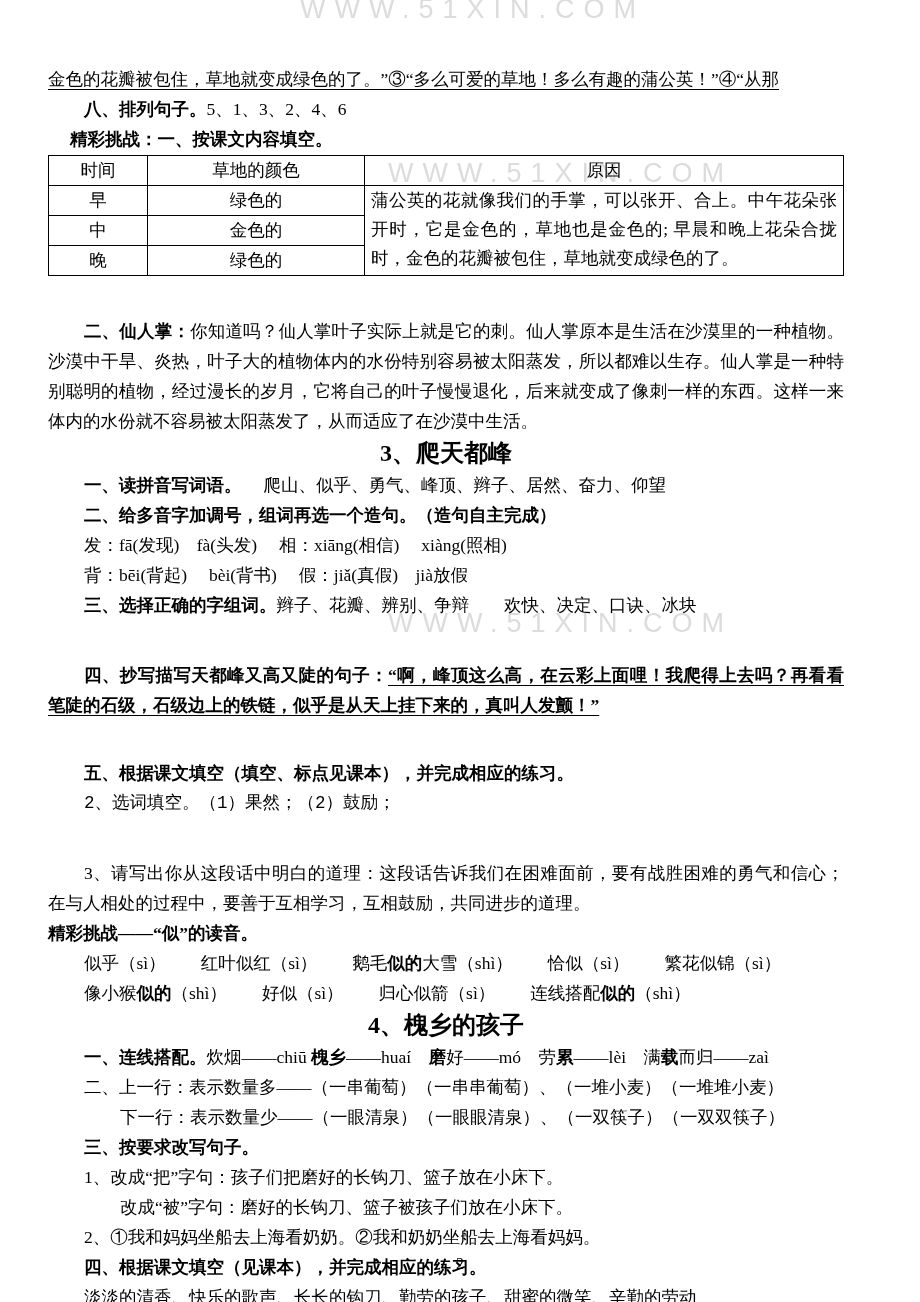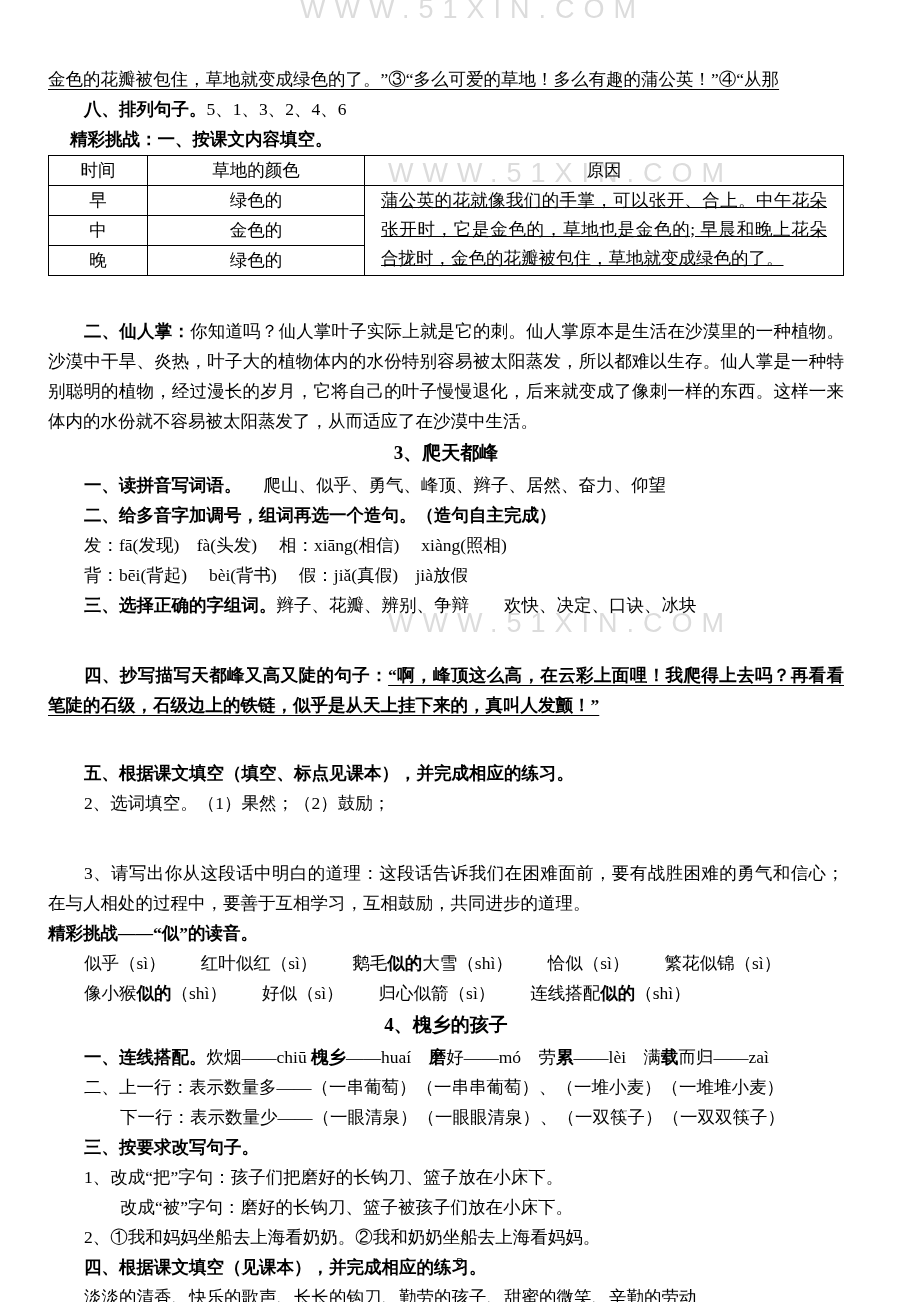--- a/index.html
+++ b/index.html
@@ -29,39 +29,39 @@
     position:absolute;
     left:48px; top:64px;
     width:796px;
     font-size:17.5px;
     line-height:30px;
     z-index:1;
   }
   .line { min-height:30px; }
   .line.center { text-align:center; }
   .line.justify { text-align:justify;margin-top:40px; }
-  .heading { font-size:19px; line-height:34px; font-weight:bold; }
+  .heading { font-size:24px; line-height:34px; font-weight:bold; }
   .b { font-weight:bold; }
   .u { text-decoration:underline; text-underline-offset:4px; }
   table.answers {
     border-collapse:collapse;
     width:100%;
     margin:1px 0 2px 0;
   }
   table.answers th, table.answers td {
     border:1px solid #000;
     padding:0 6px;
     line-height:29px;
     font-size:17.5px;
   }
   table.answers th { font-weight:normal; text-align:center; }
   table.answers th.c0 { width:86px; }
   table.answers th.c1 { width:204px; }
   table.answers td.center { text-align:center; }
-  table.answers td.reason { text-align:justify; padding:0 16px; vertical-align:top;text-decoration:underline; }
+  table.answers td.reason { text-align:justify; padding:0 6px; vertical-align:top; }
   .page-number {
     position:absolute;
     left:0; right:0;
     top:1255px;
     text-align:center;
     font-size:16px;
     z-index:1;
   }
 </style>
 </head>
@@ -100,21 +100,21 @@
       </table>
       <div class="line justify" style="text-indent: 36px;"><span class="b">二、仙人掌：</span><span>你知道吗？仙人掌叶子实际上就是它的刺。仙人掌原本是生活在沙漠里的一种植物。沙漠中干旱、炎热，叶子大的植物体内的水份特别容易被太阳蒸发，所以都难以生存。仙人掌是一种特别聪明的植物，经过漫长的岁月，它将自己的叶子慢慢退化，后来就变成了像刺一样的东西。这样一来体内的水份就不容易被太阳蒸发了，从而适应了在沙漠中生活。</span></div>
       <div class="line heading center"><span class="b">3、爬天都峰</span></div>
       <div class="line" style="text-indent: 36px;"><span class="b">一、读拼音写词语。</span><span>　 爬山、似乎、勇气、峰顶、辫子、居然、奋力、仰望</span></div>
       <div class="line" style="text-indent: 36px;"><span class="b">二、给多音字加调号，组词再选一个造句。（造句自主完成）</span></div>
       <div class="line" style="text-indent: 36px;"><span>发：fā(发现)　fà(头发)　 相：xiāng(相信)　 xiàng(照相)</span></div>
       <div class="line" style="text-indent: 36px;"><span>背：bēi(背起)　 bèi(背书)　 假：jiǎ(真假)　jià放假</span></div>
       <div class="line" style="text-indent: 36px;"><span class="b">三、选择正确的字组词。</span><span>辫子、花瓣、辨别、争辩　　欢快、决定、口诀、冰块</span></div>
       <div class="line justify" style="text-indent: 36px;"><span class="b">四、抄写描写天都峰又高又陡的句子：</span><span class="b u">“啊，峰顶这么高，在云彩上面哩！我爬得上去吗？再看看笔陡的石级，石级边上的铁链，似乎是从天上挂下来的，真叫人发颤！”</span></div>
       <div class="line" style="text-indent: 36px; margin-top: 38px;"><span class="b">五、根据课文填空（填空、标点见课本），并完成相应的练习。</span></div>
-      <div class="line" style="text-indent: 36px;"><span>2、选词填空。（1）果然；（2）鼓励；</span></div>
+      <div class="line" style="text-indent: 36px; font-family: Liberation Mono, monospace;"><span>2、选词填空。（1）果然；（2）鼓励；</span></div>
       <div class="line justify" style="text-indent: 36px;"><span>3、请写出你从这段话中明白的道理：这段话告诉我们在困难面前，要有战胜困难的勇气和信心；在与人相处的过程中，要善于互相学习，互相鼓励，共同进步的道理。</span></div>
       <div class="line"><span class="b">精彩挑战——“似”的读音。</span></div>
       <div class="line" style="text-indent: 36px;"><span>似乎（sì）　　红叶似红（sì）　　鹅毛</span><span class="b">似的</span><span>大雪（shì）　　恰似（sì）　　繁花似锦（sì）</span></div>
       <div class="line" style="text-indent: 36px;"><span>像小猴</span><span class="b">似的</span><span>（shì）　　好似（sì）　　归心似箭（sì）　　连线搭配</span><span class="b">似的</span><span>（shì）</span></div>
       <div class="line heading center"><span class="b">4、槐乡的孩子</span></div>
       <div class="line" style="text-indent: 36px;"><span class="b">一、连线搭配。</span><span>炊烟——chiū </span><span class="b">槐乡</span><span>——huaí　</span><span class="b">磨</span><span>好——mó　劳</span><span class="b">累</span><span>——lèi　满</span><span class="b">载</span><span>而归——zaì</span></div>
       <div class="line" style="text-indent: 36px;"><span>二、上一行：表示数量多——（一串葡萄）（一串串葡萄）、（一堆小麦）（一堆堆小麦）</span></div>
       <div class="line" style="text-indent: 72px;"><span>下一行：表示数量少——（一眼清泉）（一眼眼清泉）、（一双筷子）（一双双筷子）</span></div>
       <div class="line" style="text-indent: 36px;"><span class="b">三、按要求改写句子。</span></div>
       <div class="line" style="text-indent: 36px;"><span>1、改成“把”字句：孩子们把磨好的长钩刀、篮子放在小床下。</span></div>

